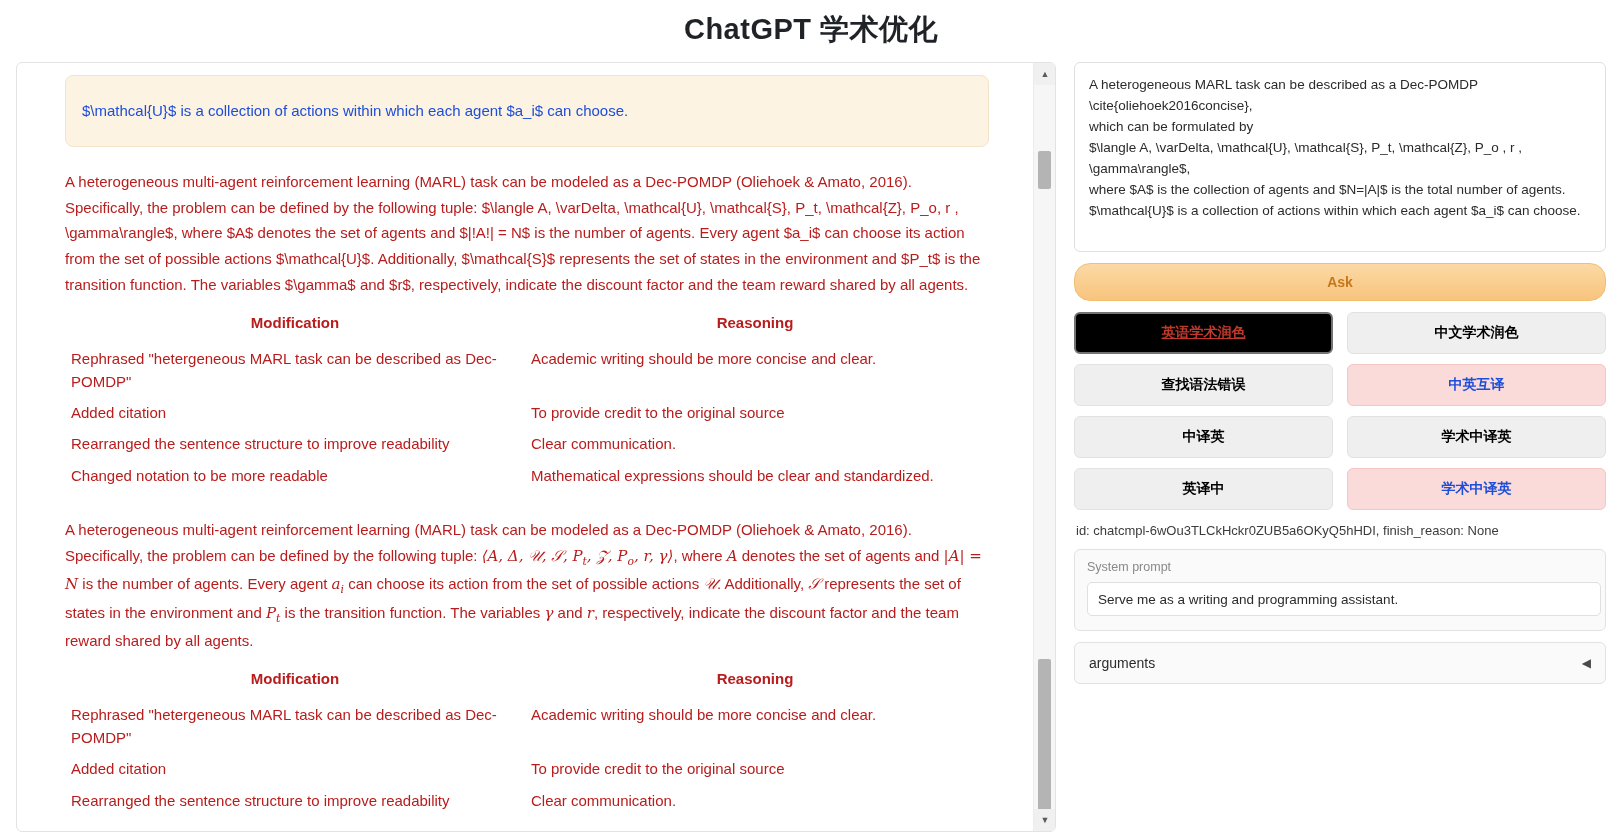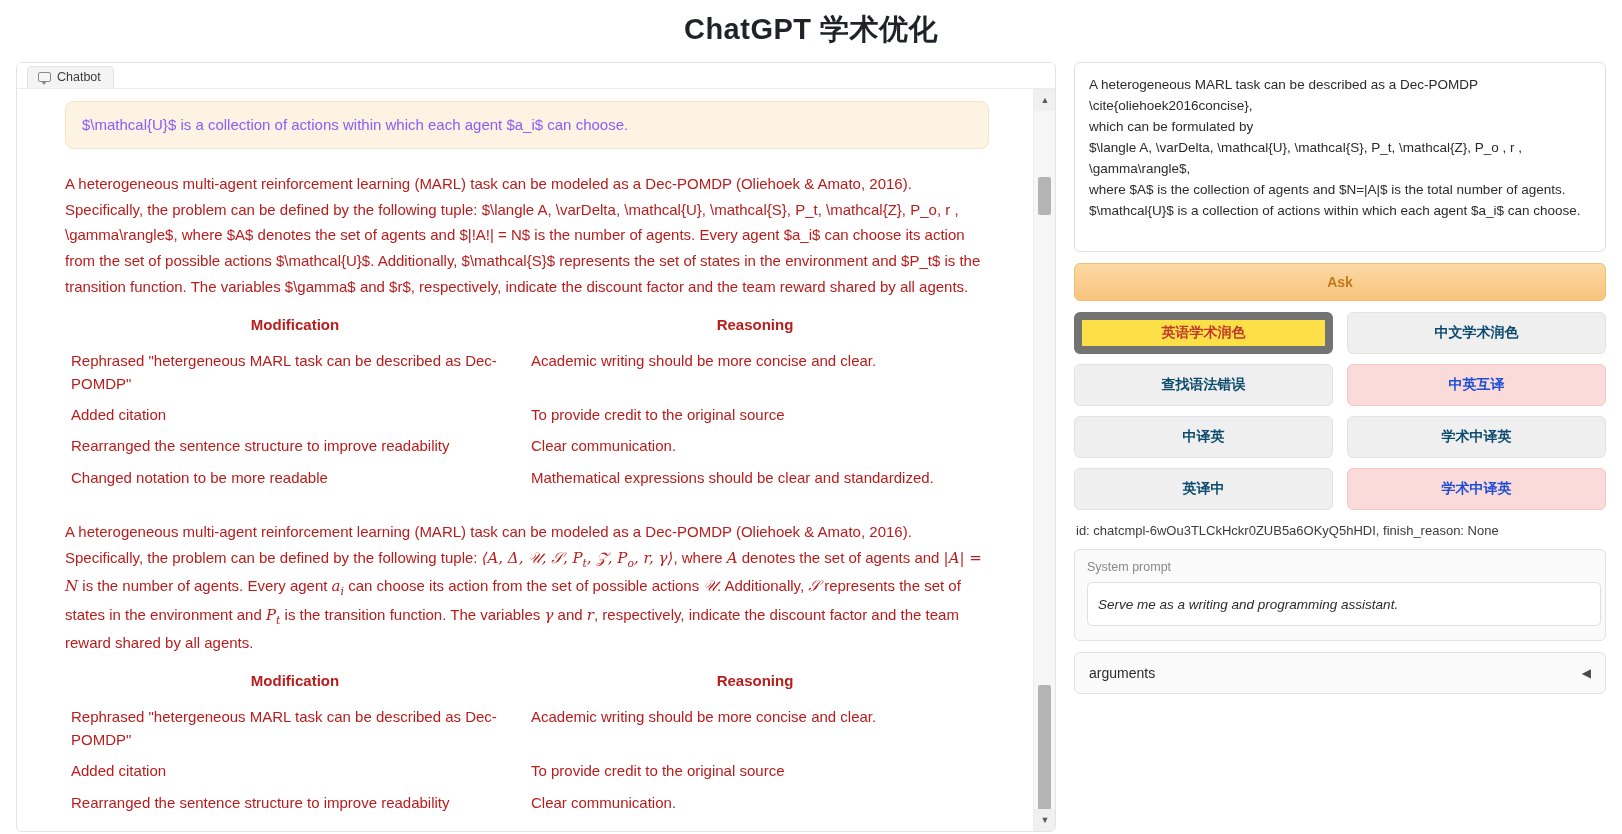--- a/index.html
+++ b/index.html
@@ -76,23 +76,23 @@
     overflow: hidden;
     padding: 0 36px 0 0;
   }
   .chat-inner {
     padding: 8px 14px 0 14px;
   }
   .msg-user {
     background: #fdf3e3;
     border: 1px solid #f3e3c8;
     border-radius: 8px;
-    padding: 12px 16px;
+    padding: 24px 16px;
     font-size: 15px;
-    color: #8b5cf6;
+    color: #1d4ed8;
     margin: 4px 16px 22px 34px;
     line-height: 1.45;
   }
   .msg-bot {
     font-size: 15px;
     line-height: 1.72;
     color: #b91c1c;
     margin: 0 20px 26px 34px;
   }
   .msg-bot p { margin: 0 0 10px 0; }
@@ -162,82 +162,82 @@
     overflow: hidden;
     white-space: pre-wrap;
     resize: none;
     font-family: "Liberation Sans", sans-serif;
   }
   .ask-btn {
     display: block;
     width: 100%;
     height: 38px;
     border: 1px solid #f0c070;
-    border-radius: 6px;
+    border-radius: 16px;
     background: linear-gradient(180deg, #fbd9a5 0%, #f8c47d 100%);
     color: #c4781b;
     font-size: 14px;
     font-weight: bold;
     cursor: pointer;
   }
   .btn-grid {
     display: grid;
     grid-template-columns: 1fr 1fr;
     gap: 10px 14px;
   }
   .act-btn {
     height: 42px;
     border-radius: 6px;
     border: 1px solid #e2e2e2;
     background: #efefef;
-    color: #0c4a6e;
+    color: #000000;
     font-size: 14px;
     font-weight: bold;
     cursor: pointer;
     display: flex;
     align-items: center;
     justify-content: center;
   }
   .act-btn.pink {
     background: #fbdada;
     border-color: #f6c6c6;
     color: #1d4ed8;
   }
   .act-btn.selected {
-    background: #fde047;
-    border: 8px solid #737373;
+    background: #000000;
+    border: 2px solid #737373;
     color: #c0392b;
+    text-decoration: underline;
   }
   .status-line {
     font-size: 13px;
     color: #3b3b3b;
     margin: 2px 0 0 2px;
   }
   .sys-card {
     border: 1px solid #e2e2e2;
     border-radius: 6px;
     background: #fafafa;
     padding: 10px 4px 14px 12px;
   }
   .sys-label {
     font-size: 12.5px;
     color: #8a8a8a;
     margin-bottom: 8px;
   }
   .sys-input {
     width: 100%;
-    height: 44px;
+    height: 34px;
     border: 1px solid #e0e0e0;
     border-radius: 5px;
     background: #fff;
     font-size: 13.5px;
     color: #2b2b2b;
     padding: 0 10px;
     font-family: "Liberation Sans", sans-serif;
-    font-style: italic;
   }
   .accordion {
     border: 1px solid #e2e2e2;
     border-radius: 6px;
     background: #fafafa;
     height: 42px;
     display: flex;
     align-items: center;
     justify-content: space-between;
     padding: 11px 14px;
@@ -249,26 +249,20 @@
 </style>
 </head>
 <body>
 
 <div class="page-title">ChatGPT 学术优化</div>
 
 <div class="layout">
 
   <div class="chat-panel">
 
-    <div class="chat-tabbar">
-      <div class="chat-tab">
-        <span class="bubble-icon"></span>
-        <span>Chatbot</span>
-      </div>
-    </div>
 
     <div class="chat-scroll-area">
       <div class="chat-inner">
 
         <div class="msg-user">$\mathcal{U}$ is a collection of actions within which each agent $a_i$ can choose.</div>
 
         <div class="msg-bot">
           <p>A heterogeneous multi-agent reinforcement learning (MARL) task can be modeled as a Dec-POMDP (Oliehoek &amp; Amato, 2016). Specifically, the problem can be defined by the following tuple: $\langle A, \varDelta, \mathcal{U}, \mathcal{S}, P_t, \mathcal{Z}, P_o, r , \gamma\rangle$, where $A$ denotes the set of agents and $|!A!| = N$ is the number of agents. Every agent $a_i$ can choose its action from the set of possible actions $\mathcal{U}$. Additionally, $\mathcal{S}$ represents the set of states in the environment and $P_t$ is the transition function. The variables $\gamma$ and $r$, respectively, indicate the discount factor and the team reward shared by all agents.</p>
           <table class="mod-table">
             <thead>

